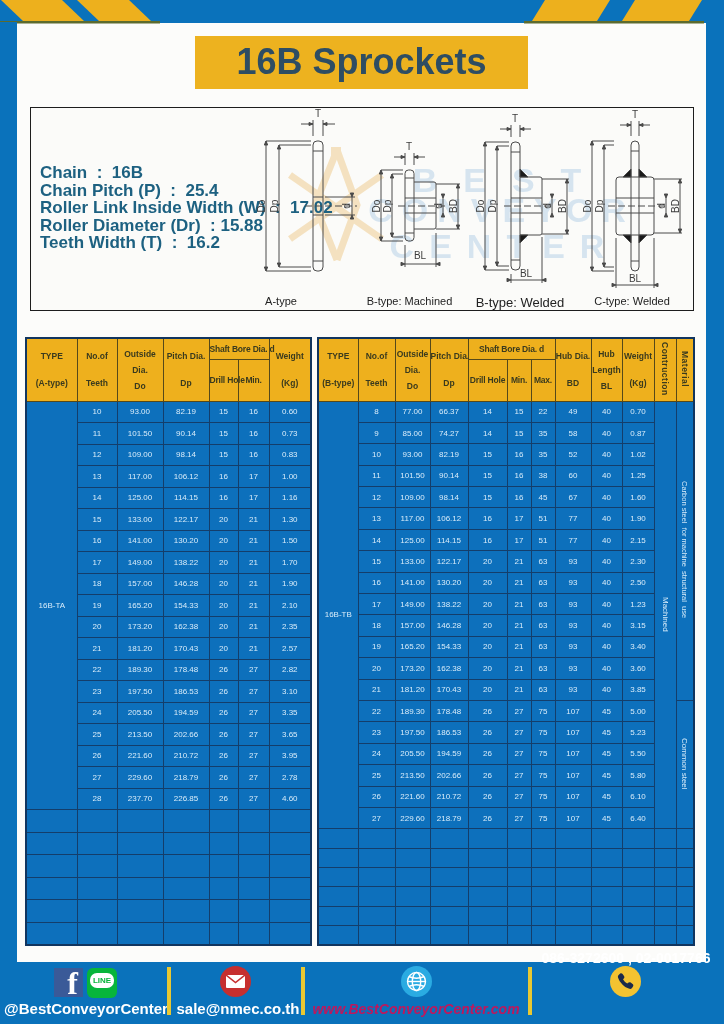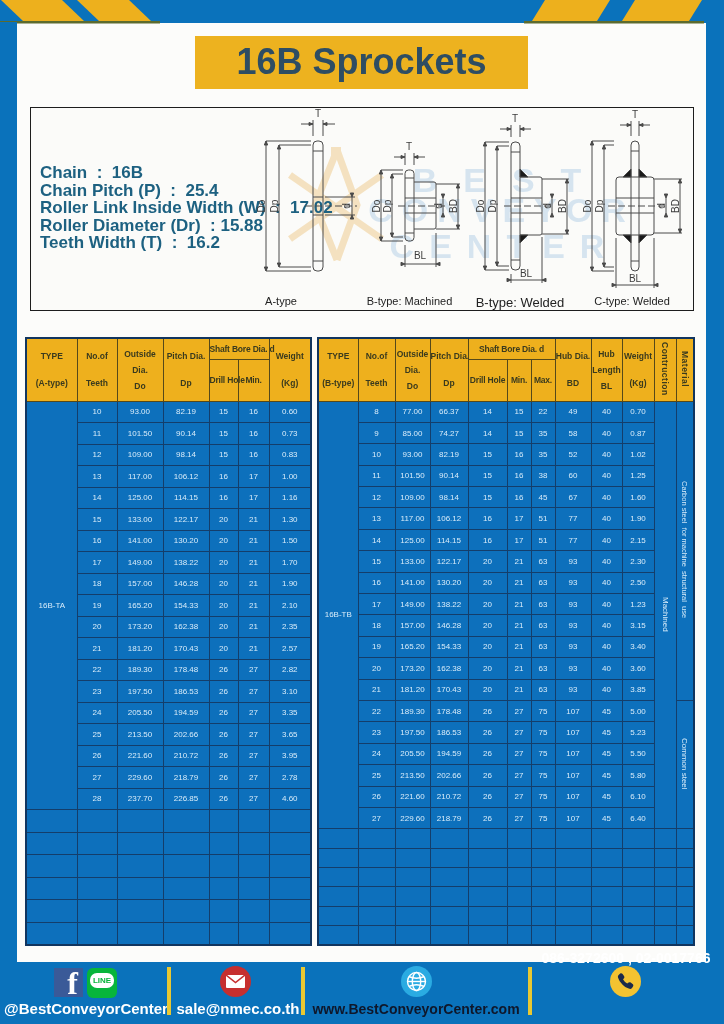--- a/index.html
+++ b/index.html
@@ -850,21 +850,21 @@
 <div class="abs" style="left:401px;top:966px;width:31px;height:31px;background:#2aabe2;border-radius:50%;"></div>
 <svg class="abs" style="left:406px;top:971px" width="21" height="21" viewBox="0 0 21 21">
   <g stroke="#fff" stroke-width="1.4" fill="none">
     <circle cx="10.5" cy="10.5" r="9"></circle>
     <ellipse cx="10.5" cy="10.5" rx="4.2" ry="9"></ellipse>
     <line x1="1.5" y1="10.5" x2="19.5" y2="10.5"></line>
     <path d="M2.6,5.5 Q10.5,9 18.4,5.5 M2.6,15.5 Q10.5,12 18.4,15.5"></path>
   </g>
 </svg>
 
-<div class="abs" style="left:312px;top:1001px;width:208px;text-align:center;font-size:14px;font-weight:bold;color:#0f172a;">www.BestConveyorCenter.com</div>
+<div class="abs" style="left:312px;top:1001px;width:208px;text-align:center;font-size:14px;font-weight:bold;color:#be185d;font-style:italic;">www.BestConveyorCenter.com</div>
 
 <div class="abs" style="left:528px;top:967px;width:4px;height:48px;background:#e8c832;"></div>
 
 <div class="abs" style="left:610px;top:966px;width:31px;height:31px;background:#f3c331;border-radius:50%;"></div>
 <svg class="abs" style="left:616px;top:972px" width="19" height="19" viewBox="0 0 19 19">
   <path d="M4.2,1.5 C5,1 6,1.2 6.6,2 L8,3.9 C8.6,4.7 8.5,5.8 7.8,6.5 L7,7.3 C7.6,8.6 9.8,10.9 11.3,11.6 L12.1,10.8 C12.8,10.1 13.9,10 14.7,10.6 L16.6,12 C17.4,12.6 17.6,13.7 17,14.5 L16,15.9 C15.4,16.7 14.4,17.1 13.4,16.8 C8.5,15.4 3.5,10.4 2,5.5 C1.7,4.5 2.1,3.4 2.9,2.8 Z" fill="#1b2a4a"></path>
 </svg>
 
 <div class="abs" style="left:531px;top:950px;width:190px;text-align:center;font-size:14px;font-weight:bold;color:#fff;">086-3272600 , 02-0017766</div>
 

